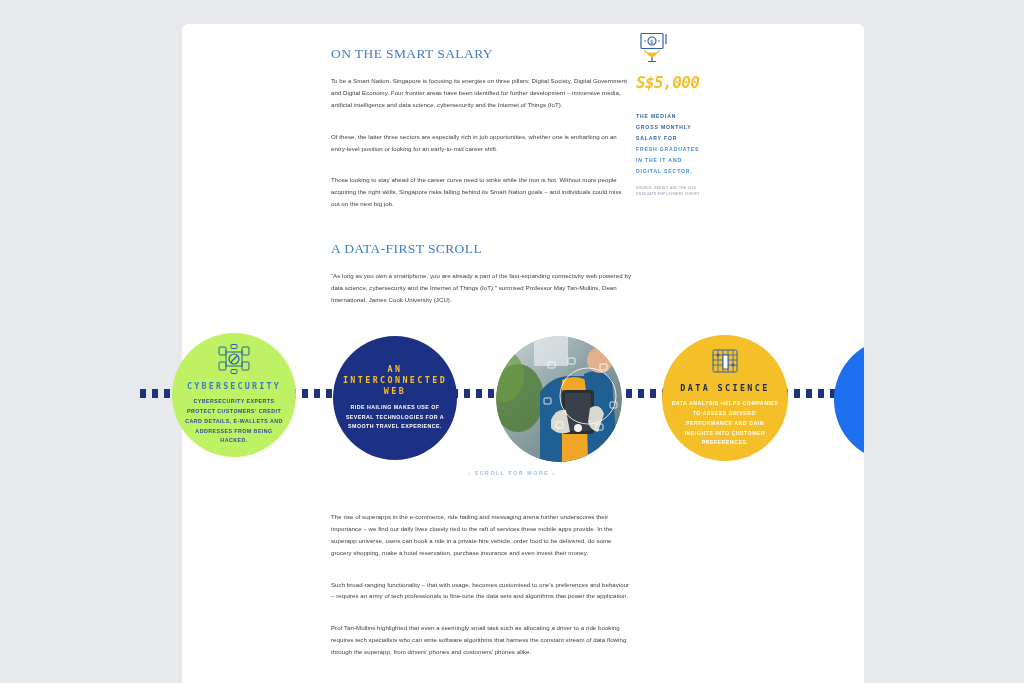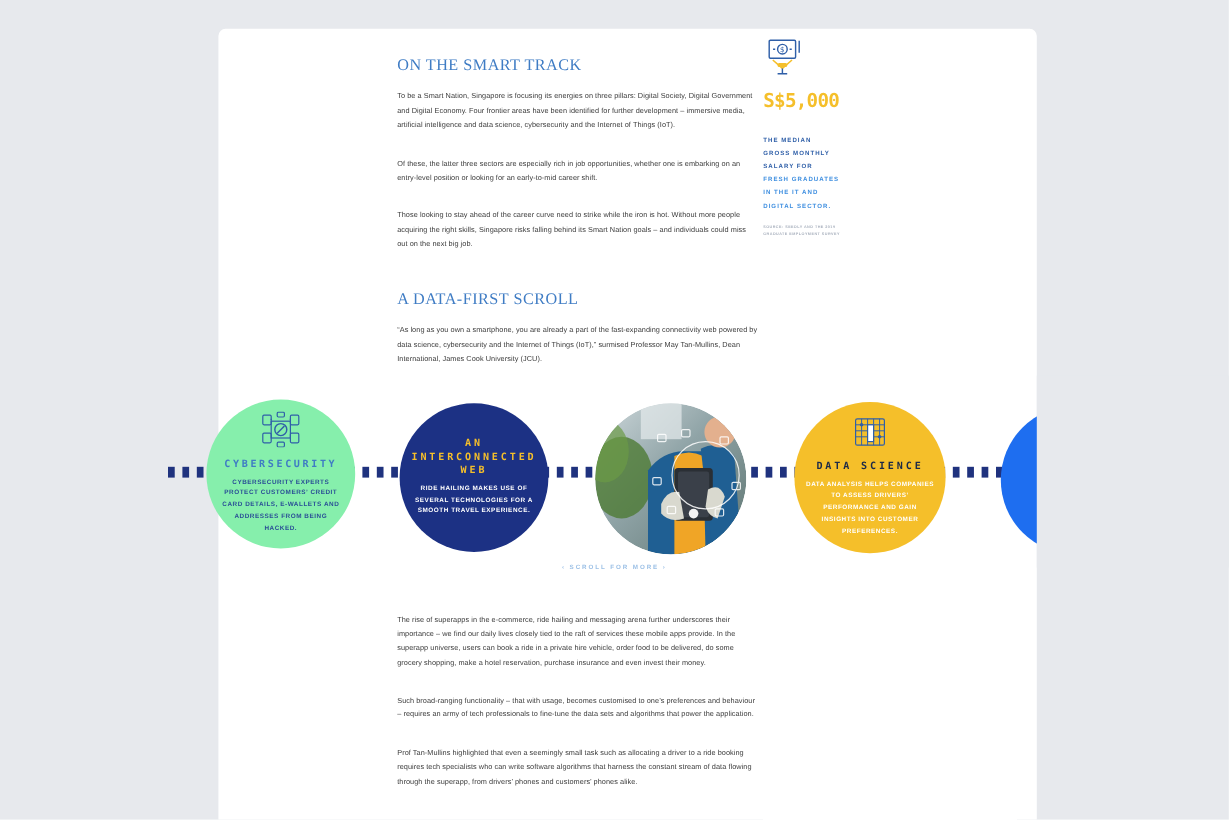--- a/index.html
+++ b/index.html
@@ -53,20 +53,21 @@
   }
   .stat-icon{ margin-bottom:7px; }
   .stat-figure{
     color:#f5bf2a;
     font-family:"DejaVu Sans Mono", monospace;
     font-size:16px;
     font-weight:700;
     letter-spacing:-.6px;
     line-height:1;
     margin-bottom:20px;
+    font-style:italic;
   }
   .stat-line{
     font-size:5.1px;
     font-weight:700;
     letter-spacing:.85px;
     line-height:2.15;
     color:#2f5fa8;
   }
   .stat-line.alt{ color:#3f8fe0; }
   .stat-source{
@@ -114,21 +115,21 @@
     font-size:5.3px;
     font-weight:700;
     letter-spacing:.45px;
     line-height:1.85;
   }
   .bub-icon{ margin-bottom:3px; }
 
   
   #bub-cyber{
     left:172px; top:20px; width:124px; height:124px;
-    background:#86efac;
+    background:#bef264;
   }
   #bub-cyber .bub-title{ color:#3f7cc4; letter-spacing:2.2px; }
   #bub-cyber .bub-body{ color:#2a4f96; }
 
   
   #bub-web{
     left:333px; top:23px; width:124px; height:124px;
     background:#1c3184;
   }
   #bub-web .bub-title{ color:#f5bf2a; }
@@ -181,21 +182,21 @@
     width:300px;
   }
 </style>
 </head>
 <body>
 
 <div class="page-card">
 
   <div class="article">
 
-    <h2 class="sec-heading">ON THE SMART TRACK</h2>
+    <h2 class="sec-heading">ON THE SMART SALARY</h2>
 
     <p class="para">To be a Smart Nation, Singapore is focusing its energies on three pillars: Digital Society, Digital Government and Digital Economy. Four frontier areas have been identified for further development – immersive media, artificial intelligence and data science, cybersecurity and the Internet of Things (IoT).</p>
     <p class="para">Of these, the latter three sectors are especially rich in job opportunities, whether one is embarking on an entry-level position or looking for an early-to-mid career shift.</p>
     <p class="para" style="margin-bottom:31px;">Those looking to stay ahead of the career curve need to strike while the iron is hot. Without more people acquiring the right skills, Singapore risks falling behind its Smart Nation goals – and individuals could miss out on the next big job.</p>
 
     <h2 class="sec-heading">A DATA-FIRST SCROLL</h2>
 
     <p class="para">“As long as you own a smartphone, you are already a part of the fast-expanding connectivity web powered by data science, cybersecurity and the Internet of Things (IoT),” surmised Professor May Tan-Mullins, Dean International, James Cook University (JCU).</p>
   </div>
 

